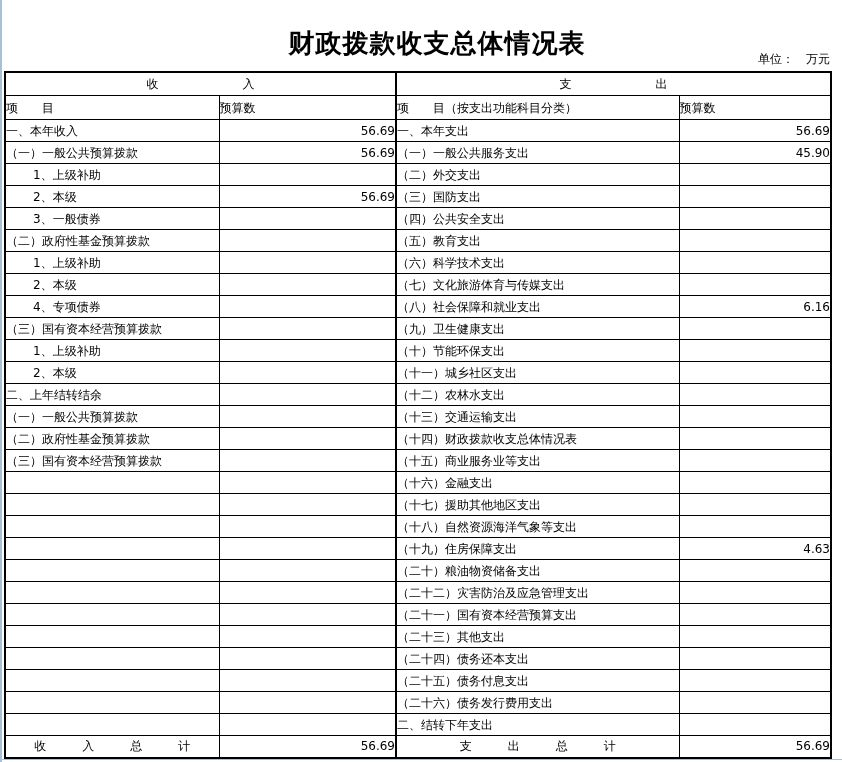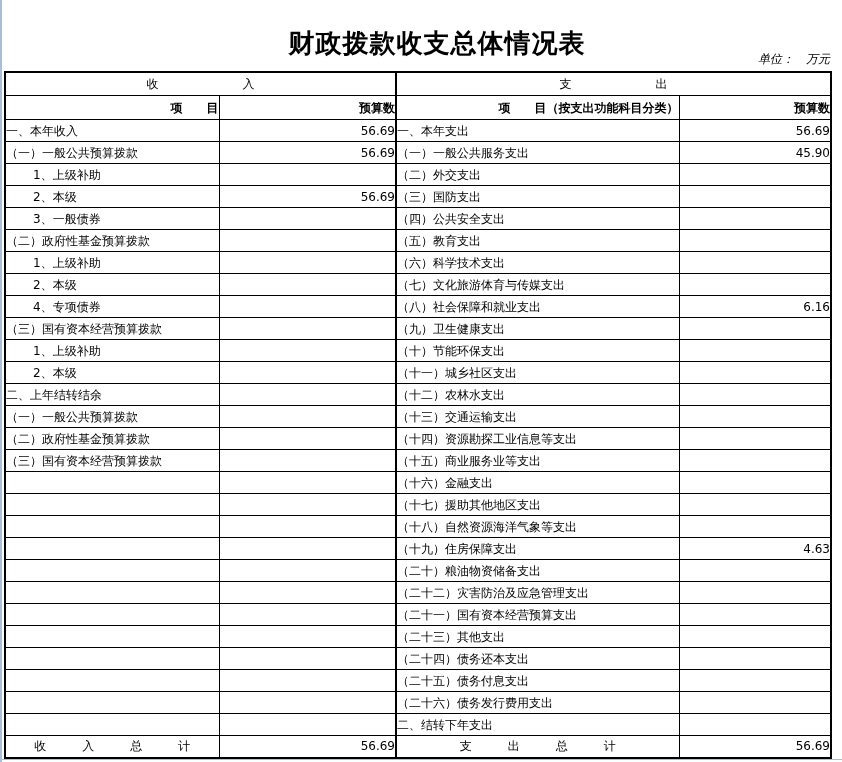--- a/index.html
+++ b/index.html
@@ -22,36 +22,36 @@
     position:absolute;left:0;top:759px;width:842px;height:1px;
     background:var(--grid);
   }
   .report-title{
     position:absolute;left:0;top:26px;width:834px;
     text-align:center;font-size:26px;font-weight:bold;
     letter-spacing:1px;white-space:nowrap;padding-left:20px;
   }
   .unit-label{
     position:absolute;top:51px;right:12px;
-    font-size:12px;white-space:nowrap;font-style:italic;
+    font-size:12px;white-space:nowrap;
   }
   table.budget{
     position:absolute;left:4px;top:71px;
     width:826px;table-layout:fixed;border-collapse:collapse;
     border:2px solid var(--border);
     font-size:12px;line-height:1;
   }
   table.budget th,table.budget td{
     border:1px solid var(--border);
     padding:0;overflow:hidden;white-space:nowrap;
     font-weight:normal;
   }
   .mid-r{border-right-width:2px !important;}
   tr.h1 th{height:22px;text-align:center;}
-  tr.h2 th{height:23px;text-align:right;font-weight:bold;}
+  tr.h2 th{height:23px;text-align:left;}
   tbody tr{height:22px;margin-left:19px;}
   tfoot tr{height:22px;}
   td.lbl{text-align:left;padding-left:4px;}
   td.lbl.lvl2{padding-left:27px;}
   td.num{text-align:right;padding-right:4px;}
   td.c-label{text-align:center;}
 </style>
 </head>
 <body>
 
@@ -161,21 +161,21 @@
   </tr>
       <tr>
     <td class="lbl">（一）一般公共预算拨款</td>
     <td class="num mid-r"></td>
     <td class="lbl">（十三）交通运输支出</td>
     <td class="num"></td>
   </tr>
       <tr>
     <td class="lbl">（二）政府性基金预算拨款</td>
     <td class="num mid-r"></td>
-    <td class="lbl">（十四）资源勘探工业信息等支出</td>
+    <td class="lbl">（十四）财政拨款收支总体情况表</td>
     <td class="num"></td>
   </tr>
       <tr>
     <td class="lbl">（三）国有资本经营预算拨款</td>
     <td class="num mid-r"></td>
     <td class="lbl">（十五）商业服务业等支出</td>
     <td class="num"></td>
   </tr>
       <tr>
     <td class="lbl"></td>

